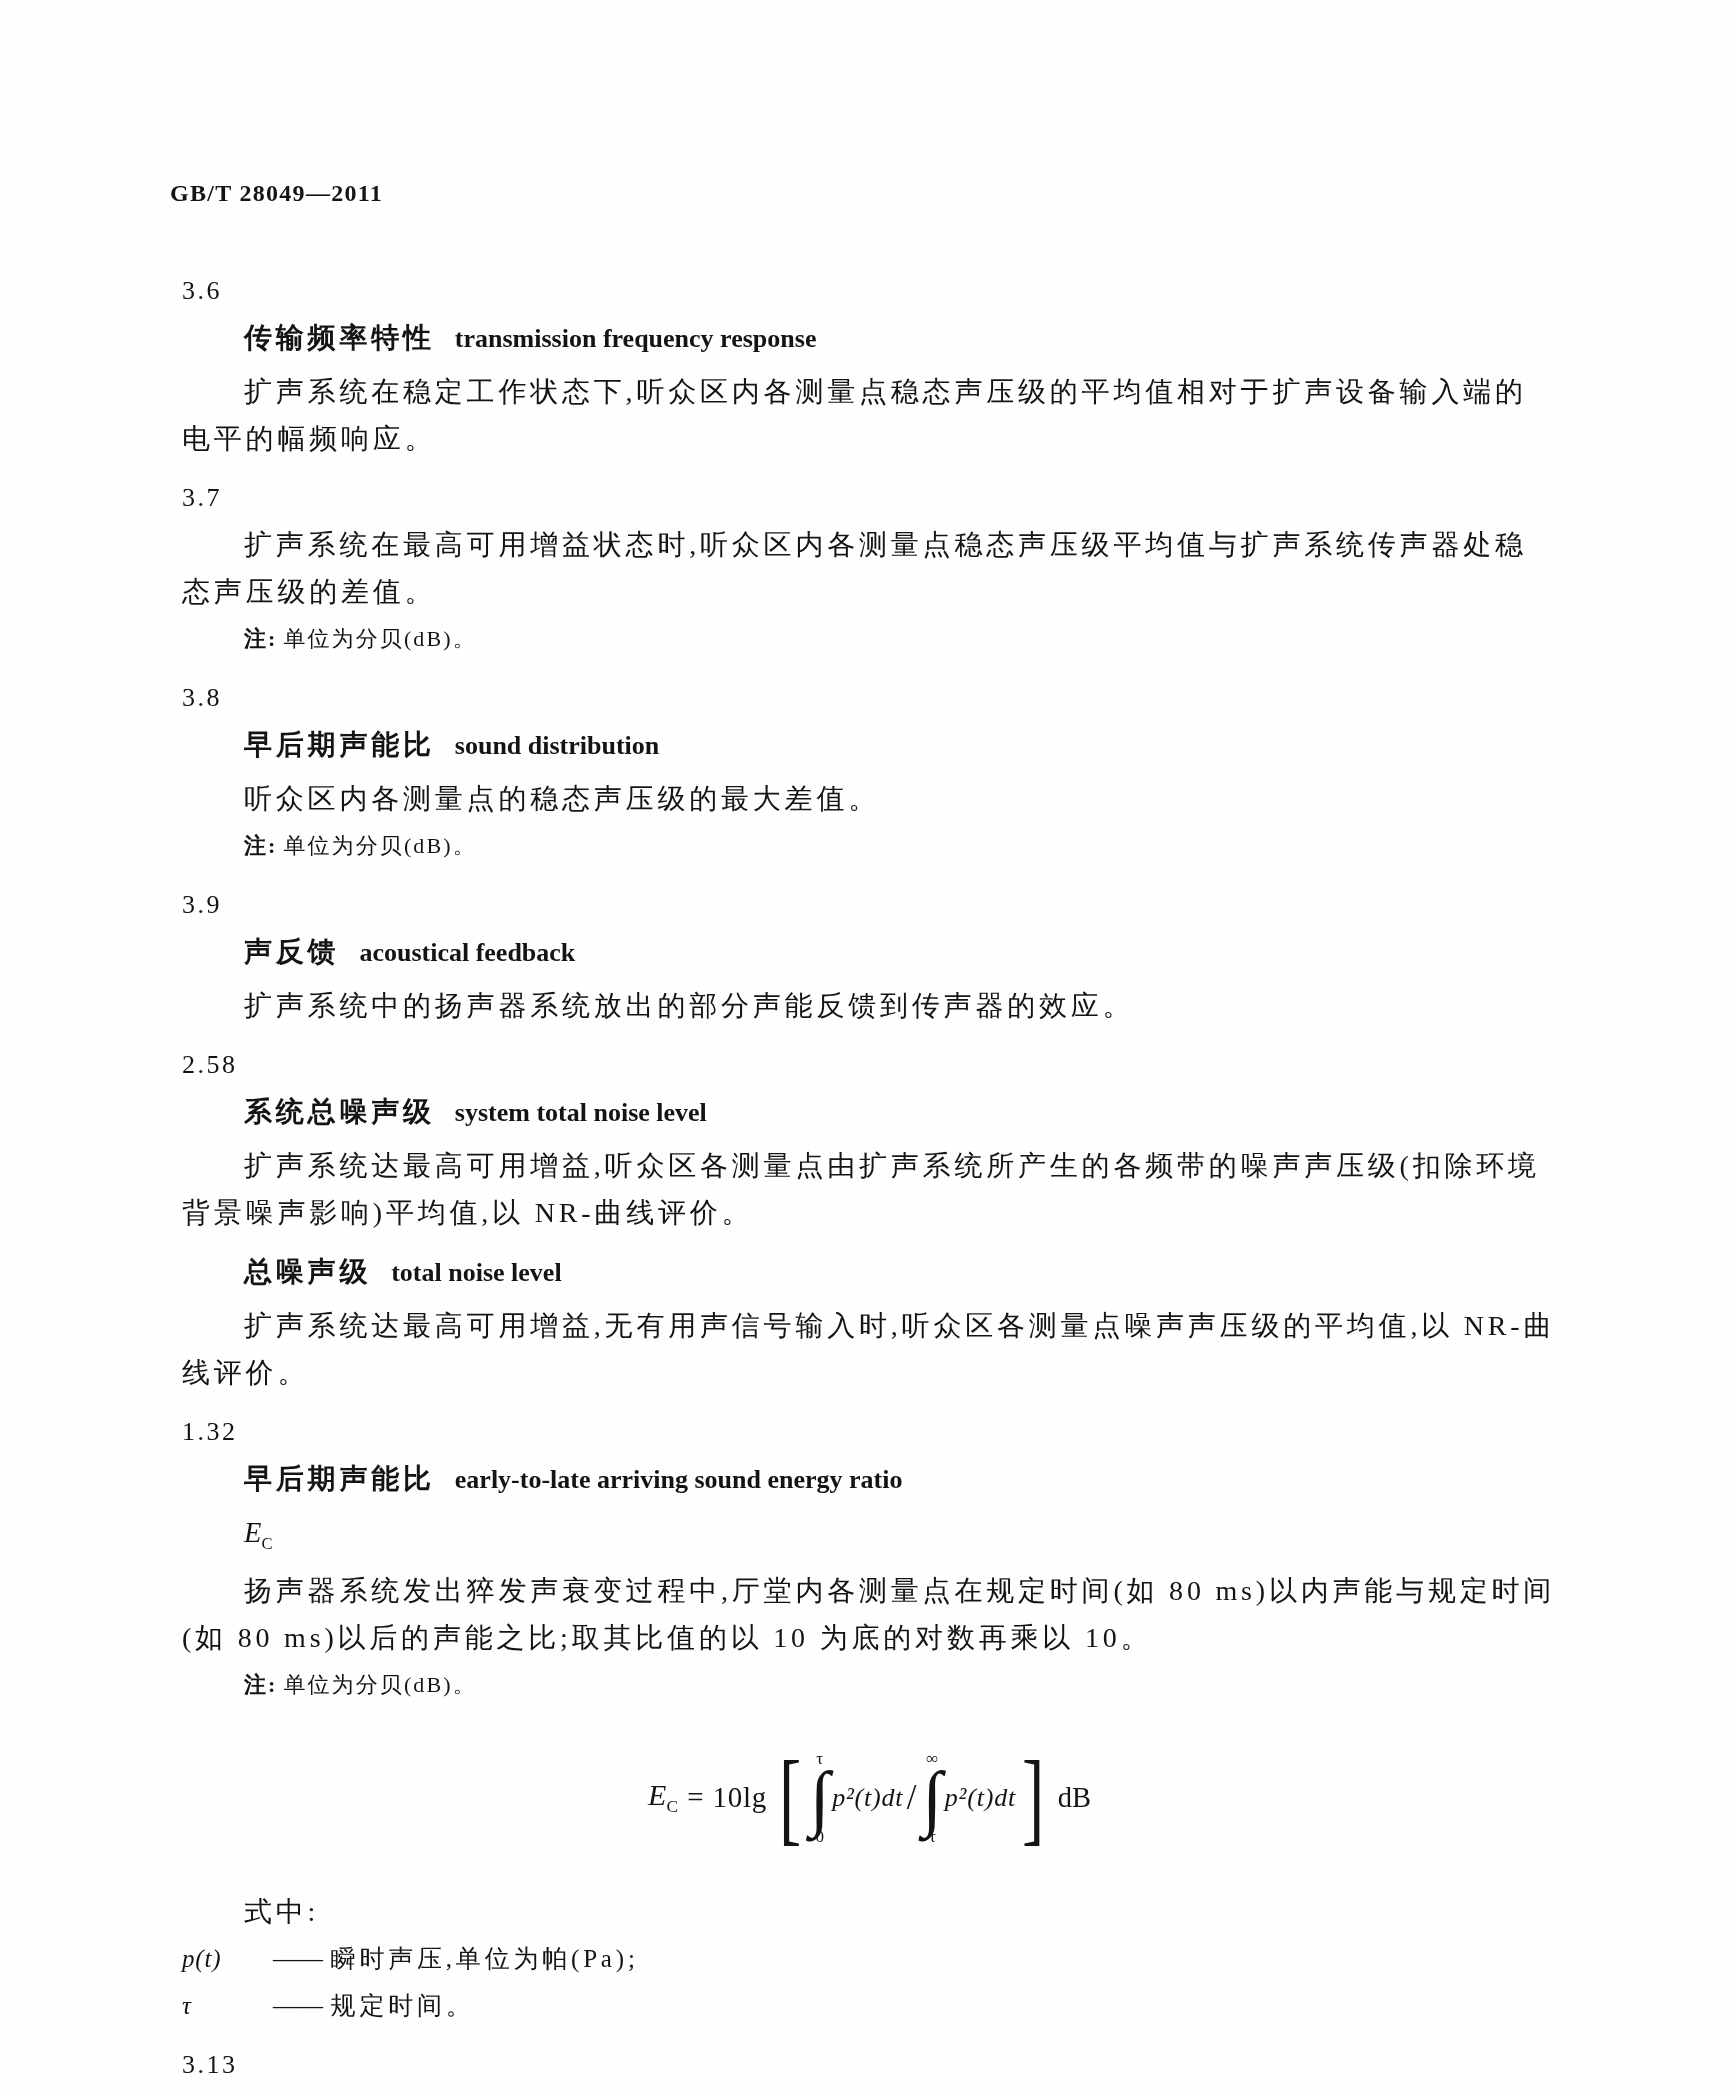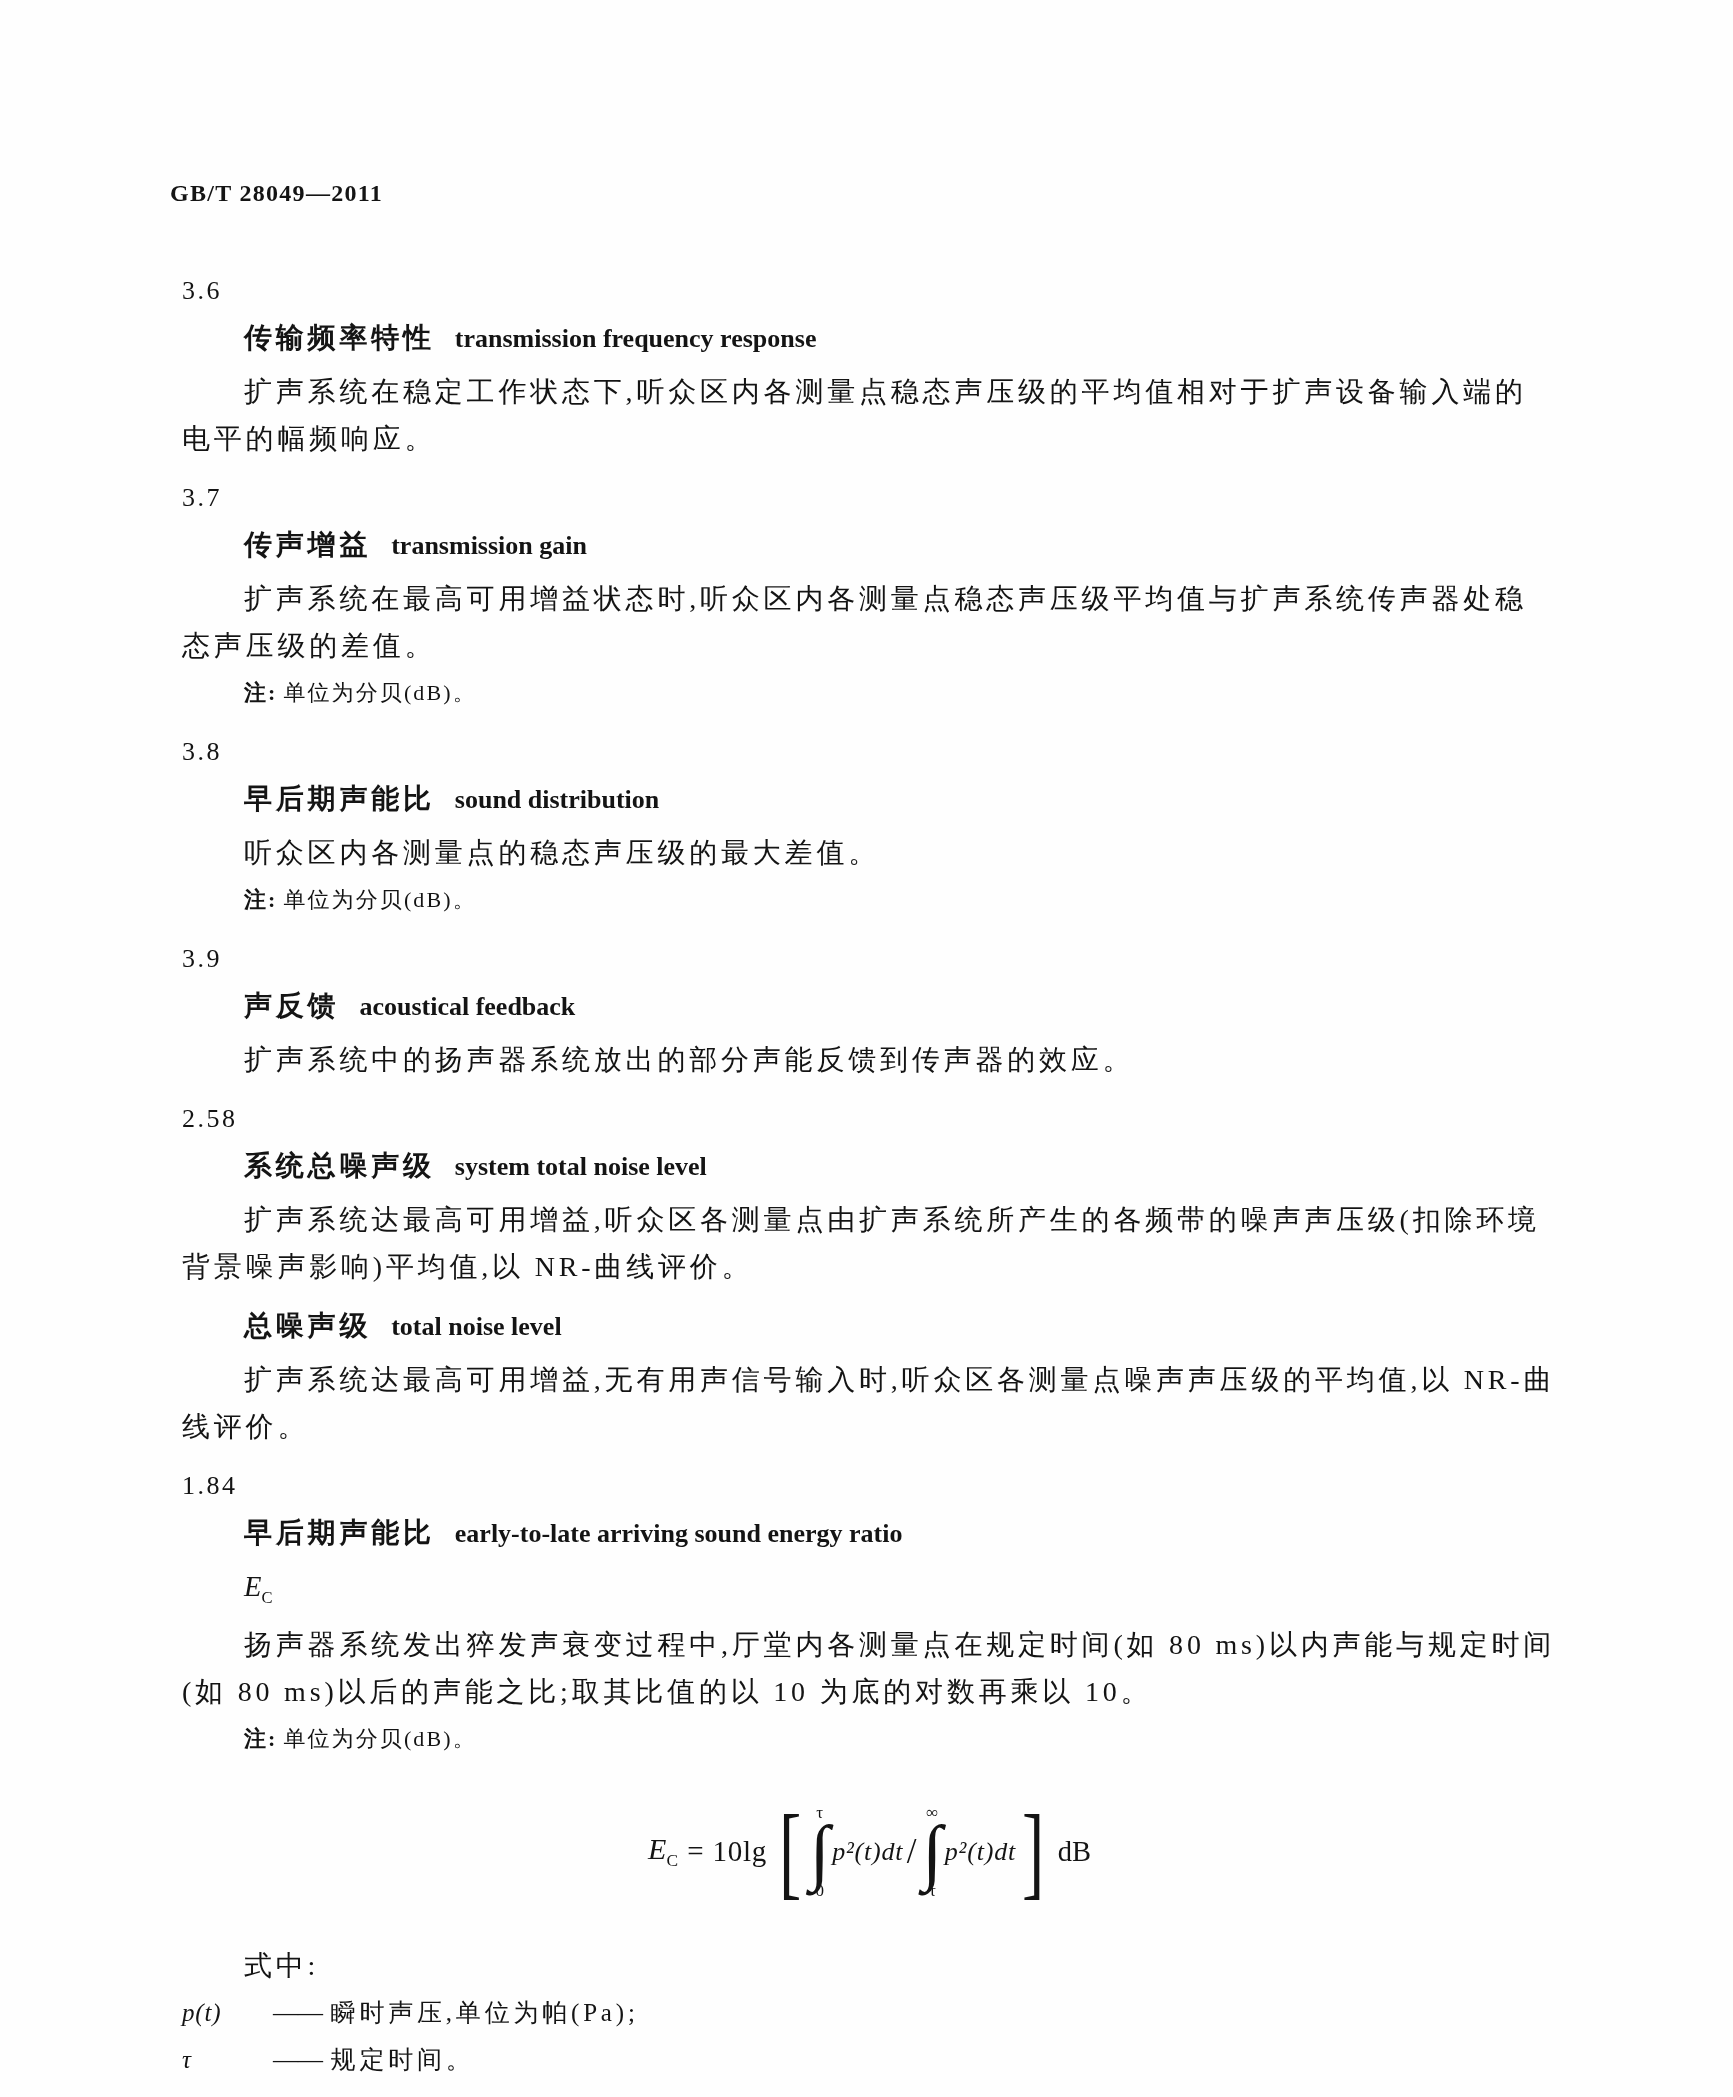--- a/index.html
+++ b/index.html
@@ -53,23 +53,20 @@
     <section class="first">
       <div class="sec-num">3.6</div>
       <div class="term">
         <span class="cn">传输频率特性</span><span class="en">transmission frequency response</span>
       </div>
       <p class="para">扩声系统在稳定工作状态下,听众区内各测量点稳态声压级的平均值相对于扩声设备输入端的电平的幅频响应。</p>
     </section>
 
     <section>
       <div class="sec-num">3.7</div>
-      <div class="term">
-        <span class="cn">传声增益</span><span class="en">transmission gain</span>
-      </div>
       <p class="para">扩声系统在最高可用增益状态时,听众区内各测量点稳态声压级平均值与扩声系统传声器处稳态声压级的差值。</p>
       <div class="note">
         <span class="note-label">注:</span><span>单位为分贝(dB)。</span>
       </div>
     </section>
 
     <section>
       <div class="sec-num">3.8</div>
       <div class="term">
         <span class="cn">早后期声能比</span><span class="en">sound distribution</span>
@@ -97,21 +94,21 @@
     </section>
 
     <section>
       <div class="term">
         <span class="cn">总噪声级</span><span class="en">total noise level</span>
       </div>
       <p class="para">扩声系统达最高可用增益,无有用声信号输入时,听众区各测量点噪声声压级的平均值,以 NR-曲线评价。</p>
     </section>
 
     <section>
-      <div class="sec-num">1.84</div>
+      <div class="sec-num">1.32</div>
       <div class="term">
         <span class="cn">早后期声能比</span><span class="en">early-to-late arriving sound energy ratio</span>
       </div>
       <div class="symbol-line">
         <i>E</i><sub>C</sub>
       </div>
       <p class="para">扬声器系统发出猝发声衰变过程中,厅堂内各测量点在规定时间(如 80 ms)以内声能与规定时间(如 80 ms)以后的声能之比;取其比值的以 10 为底的对数再乘以 10。</p>
       <div class="note">
         <span class="note-label">注:</span><span>单位为分贝(dB)。</span>
       </div>

